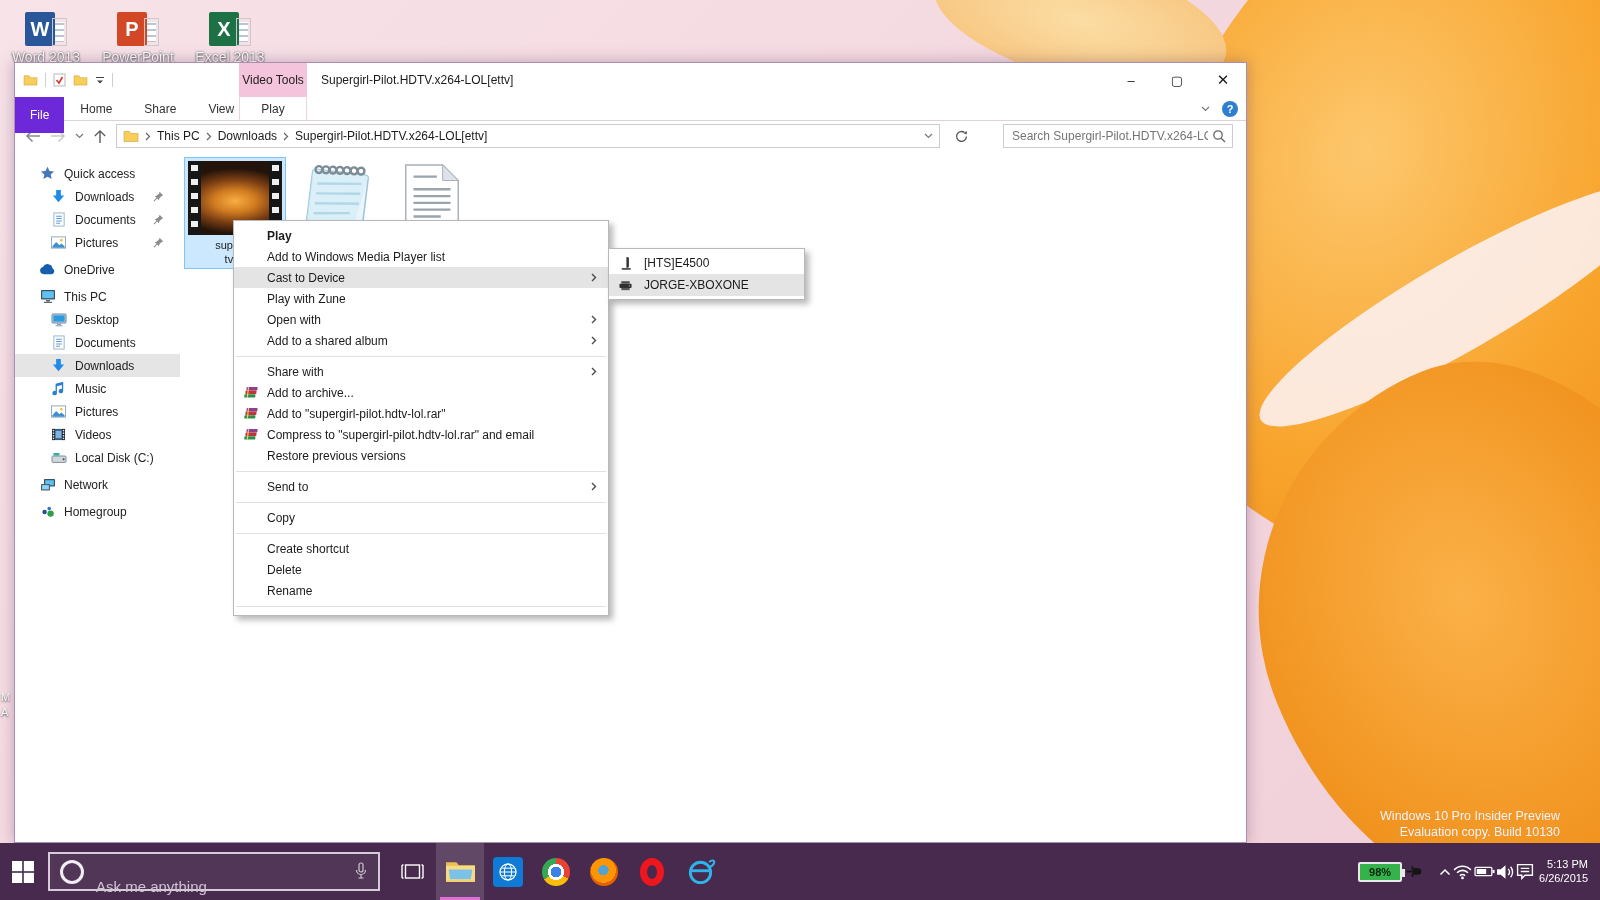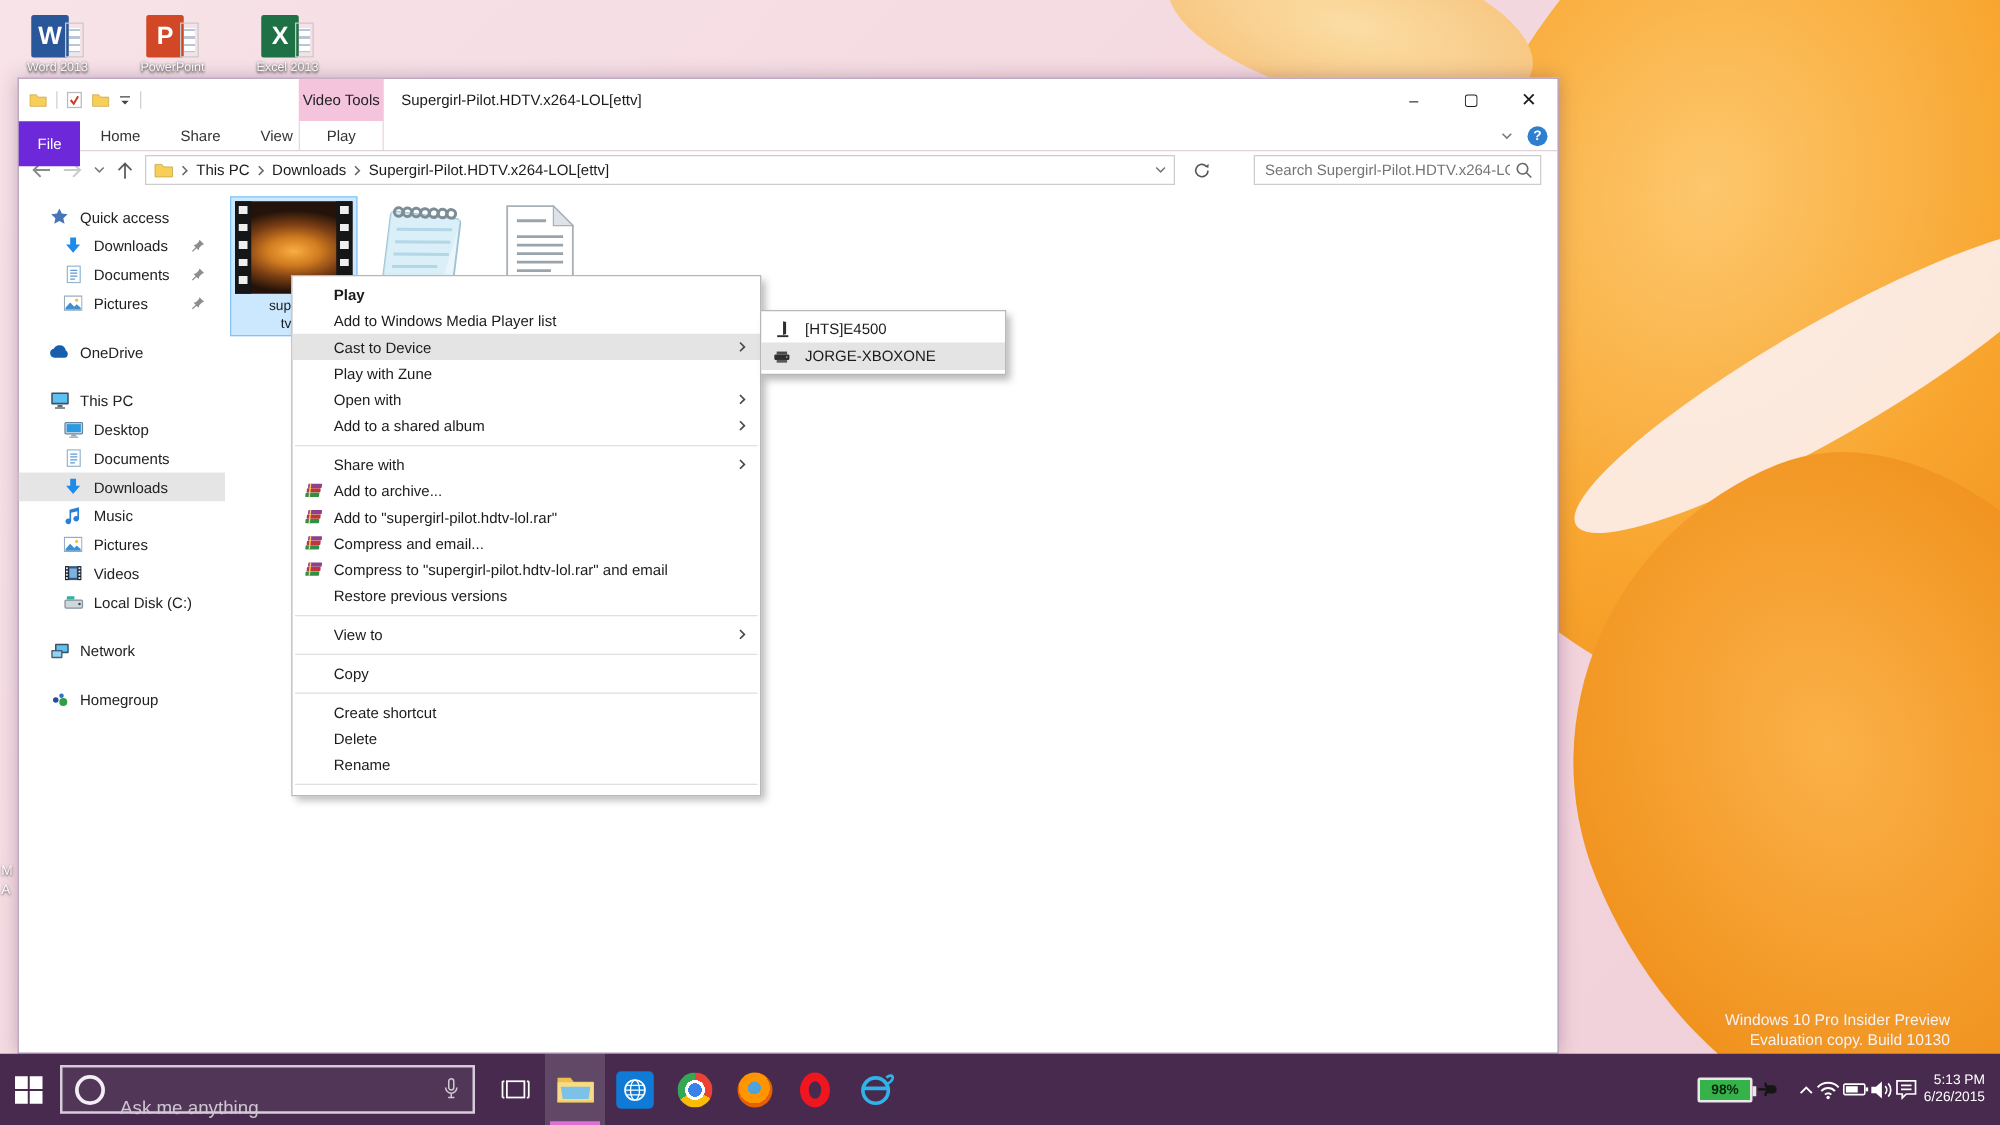--- a/index.html
+++ b/index.html
@@ -21,21 +21,21 @@
             border-radius:50%; background:rgba(252,240,238,.9); }
 
   
   .desk-icons { position:absolute; left:14px; top:8px; display:flex; gap:28px; }
   .desk-ic { width:64px; display:flex; flex-direction:column; align-items:center; }
   .desk-art { display:flex; align-items:flex-end; height:38px; }
   .offtile { width:30px; height:34px; border-radius:2px; color:#fff; font-weight:bold; font-size:20px;
              display:flex; align-items:center; justify-content:center; }
   .offpage { width:15px; height:28px; background:#fff; border:1px solid #c9c9c9; margin-left:-3px;
              background-image:repeating-linear-gradient(to bottom,transparent 0 4px,#b9c6d6 4px 6px); background-clip:content-box; padding:3px 2px; }
-  .desk-label { margin-top:3px; font-size:10px; color:#fff; text-shadow:0 1px 2px #555,0 0 2px #666; white-space:nowrap; }
+  .desk-label { margin-top:3px; font-size:14px; color:#fff; text-shadow:0 1px 2px #555,0 0 2px #666; white-space:nowrap; }
   .edge-letters { position:absolute; left:1px; top:690px; font-size:11px; color:#fff; text-shadow:0 1px 2px #555; line-height:15px; }
 
   .watermark { position:absolute; right:40px; bottom:60px; text-align:right; color:rgba(255,255,255,.88);
                font-size:12.5px; line-height:16px; text-shadow:0 0 1px rgba(180,150,160,.4); }
 
   
   .window { position:absolute; left:14px; top:62px; width:1233px; height:781px; background:#fff;
             border:1px solid #ab8fb0; box-shadow:0 0 14px rgba(90,50,90,.35); }
   .titlebar { height:34px; display:flex; align-items:center; position:relative; }
   .qat { display:flex; align-items:center; gap:7px; padding-left:8px; }
@@ -64,21 +64,21 @@
   .addr-box .spacer { flex:1; }
   .refresh-btn { width:24px; height:24px; display:flex; align-items:center; justify-content:center; }
   .search-box { height:24px; border:1px solid #cccccc; margin-left:21px; flex:0 0 230px; display:flex; align-items:center; background:#fff; }
   .search-box input { border:none; outline:none; flex:1; font-size:12px; color:#666; padding:0 4px 0 8px; font-family:inherit; background:transparent; }
   .search-box .mag { padding-right:6px; display:flex; }
 
   .content { display:flex; height:calc(100% - 89px); }
   .sidebar { width:165px; padding-top:11px; flex:none; }
   .side-item { height:23px; display:flex; align-items:center; padding-left:24px; gap:8px; font-size:12px; color:#222; }
   .side-item.lvl1 { padding-left:35px; }
-  .side-item.ggap { margin-top:16px; }
+  .side-item.ggap { margin-top:4px; }
   .side-item.selected { background:#e5e5e5; }
   .side-item .pin { margin-left:auto; margin-right:16px; display:flex; }
   .side-item .icw { width:17px; display:flex; justify-content:center; }
 
   .main { flex:1; position:relative; }
   .tile { position:absolute; display:flex; flex-direction:column; align-items:center; }
   .tile-video { left:4px; top:6px; width:102px; background:#cce8ff; border:1px solid #84c3f5; padding:3px 2px 2px; }
   .vthumb { width:94px; height:74px; position:relative; background:radial-gradient(ellipse 75% 50% at 50% 54%,#f9ae42 0%,#d07b20 30%,#7c3f14 58%,#23130a 88%); }
   .vthumb::before,.vthumb::after { content:""; position:absolute; top:0; bottom:0; width:13px; background-color:#161616;
       background-image:repeating-linear-gradient(to bottom,transparent 0 4px,#efefef 4px 10px,transparent 10px 14px);
@@ -590,43 +590,30 @@
       <span class="gut icon">
         <svg width="16" height="14" viewBox="0 0 16 14">
           <g transform="skewX(-6)">
             <rect x="3.8" y="1" width="11" height="3.4" rx=".6" fill="#8e3f8e"></rect>
             <rect x="3.1" y="4.6" width="11" height="3.4" rx=".6" fill="#c03636"></rect>
             <rect x="2.4" y="8.2" width="11" height="3.4" rx=".6" fill="#2f8f46"></rect>
             <path d="M5.6 1v10.6" stroke="#f5d36a" stroke-width="1.1"></path>
           </g>
         </svg>
       </span>
-      <span class="lbl">Compress and email...</span>
-    </div>
-    <div class="ctx-item">
-      <span class="gut icon">
-        <svg width="16" height="14" viewBox="0 0 16 14">
-          <g transform="skewX(-6)">
-            <rect x="3.8" y="1" width="11" height="3.4" rx=".6" fill="#8e3f8e"></rect>
-            <rect x="3.1" y="4.6" width="11" height="3.4" rx=".6" fill="#c03636"></rect>
-            <rect x="2.4" y="8.2" width="11" height="3.4" rx=".6" fill="#2f8f46"></rect>
-            <path d="M5.6 1v10.6" stroke="#f5d36a" stroke-width="1.1"></path>
-          </g>
-        </svg>
-      </span>
       <span class="lbl">Compress to "supergirl-pilot.hdtv-lol.rar" and email</span>
     </div>
     <div class="ctx-item">
       <span class="gut icon"></span>
       <span class="lbl">Restore previous versions</span>
     </div>
     <div class="ctx-sep"></div>
     <div class="ctx-item">
       <span class="gut icon"></span>
-      <span class="lbl">View to</span>
+      <span class="lbl">Send to</span>
       <span class="sub icon">
         <svg width="6" height="9" viewBox="0 0 6 9">
           <path d="M1 1l3.5 3.5L1 8" fill="none" stroke="#4a4a4a" stroke-width="1.4"></path>
         </svg>
       </span>
     </div>
     <div class="ctx-sep"></div>
     <div class="ctx-item">
       <span class="gut icon"></span>
       <span class="lbl">Copy</span>

